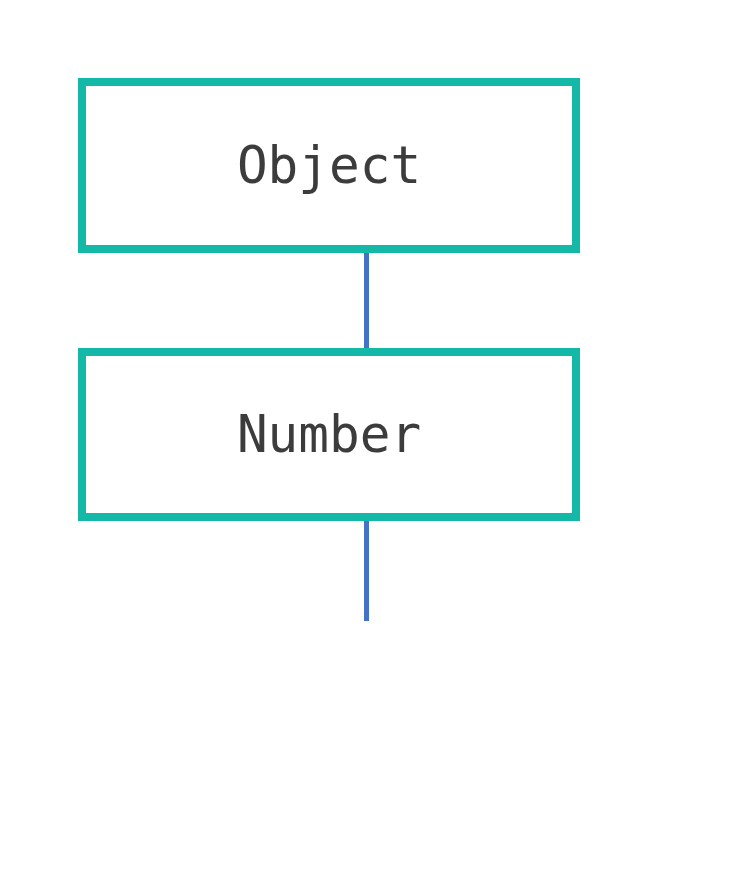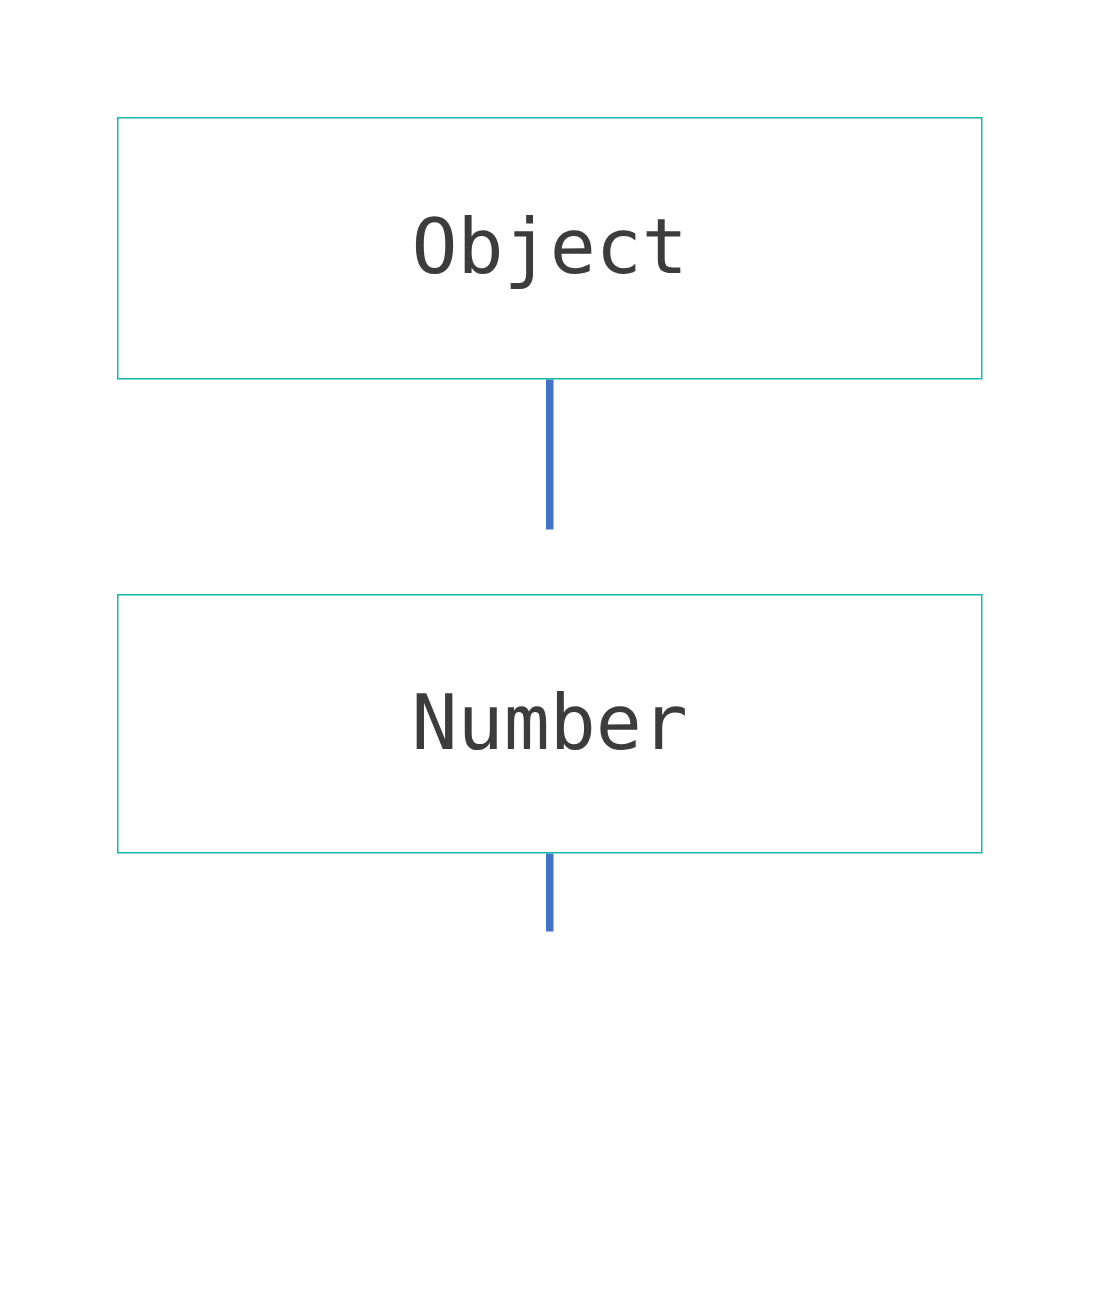--- a/index.html
+++ b/index.html
@@ -18,42 +18,42 @@
   .diagram {
     position: relative;
     width: 733px;
     height: 869px;
     background: #ffffff;
   }
 
   .node {
     position: absolute;
     left: 78px;
-    width: 577px;
+    width: 502px;
     box-sizing: border-box;
-    border: 1px solid #14b8a6;
+    border: 8px solid #14b8a6;
     background: #ffffff;
     display: flex;
     align-items: center;
     justify-content: center;
     z-index: 2;
   }
 
   .node-label {
     font-family: "DejaVu Sans Mono", monospace;
     font-size: 51px;
     line-height: 1;
     color: #3c3c3c;
     white-space: nowrap;
     letter-spacing: 0;
     font-weight: 400;
   }
 
   #node-0 { top: 78px;  height: 175px; }
-  #node-1 { top: 348px; height: 173px; margin-top: 48px; }
+  #node-1 { top: 348px; height: 173px; }
   #node-2 { top: 616px; height: 175px; }
 
   .edge {
     position: absolute;
     width: 5px;
     background: #4472c4;
     left: 364px;
     z-index: 1;
   }
 

